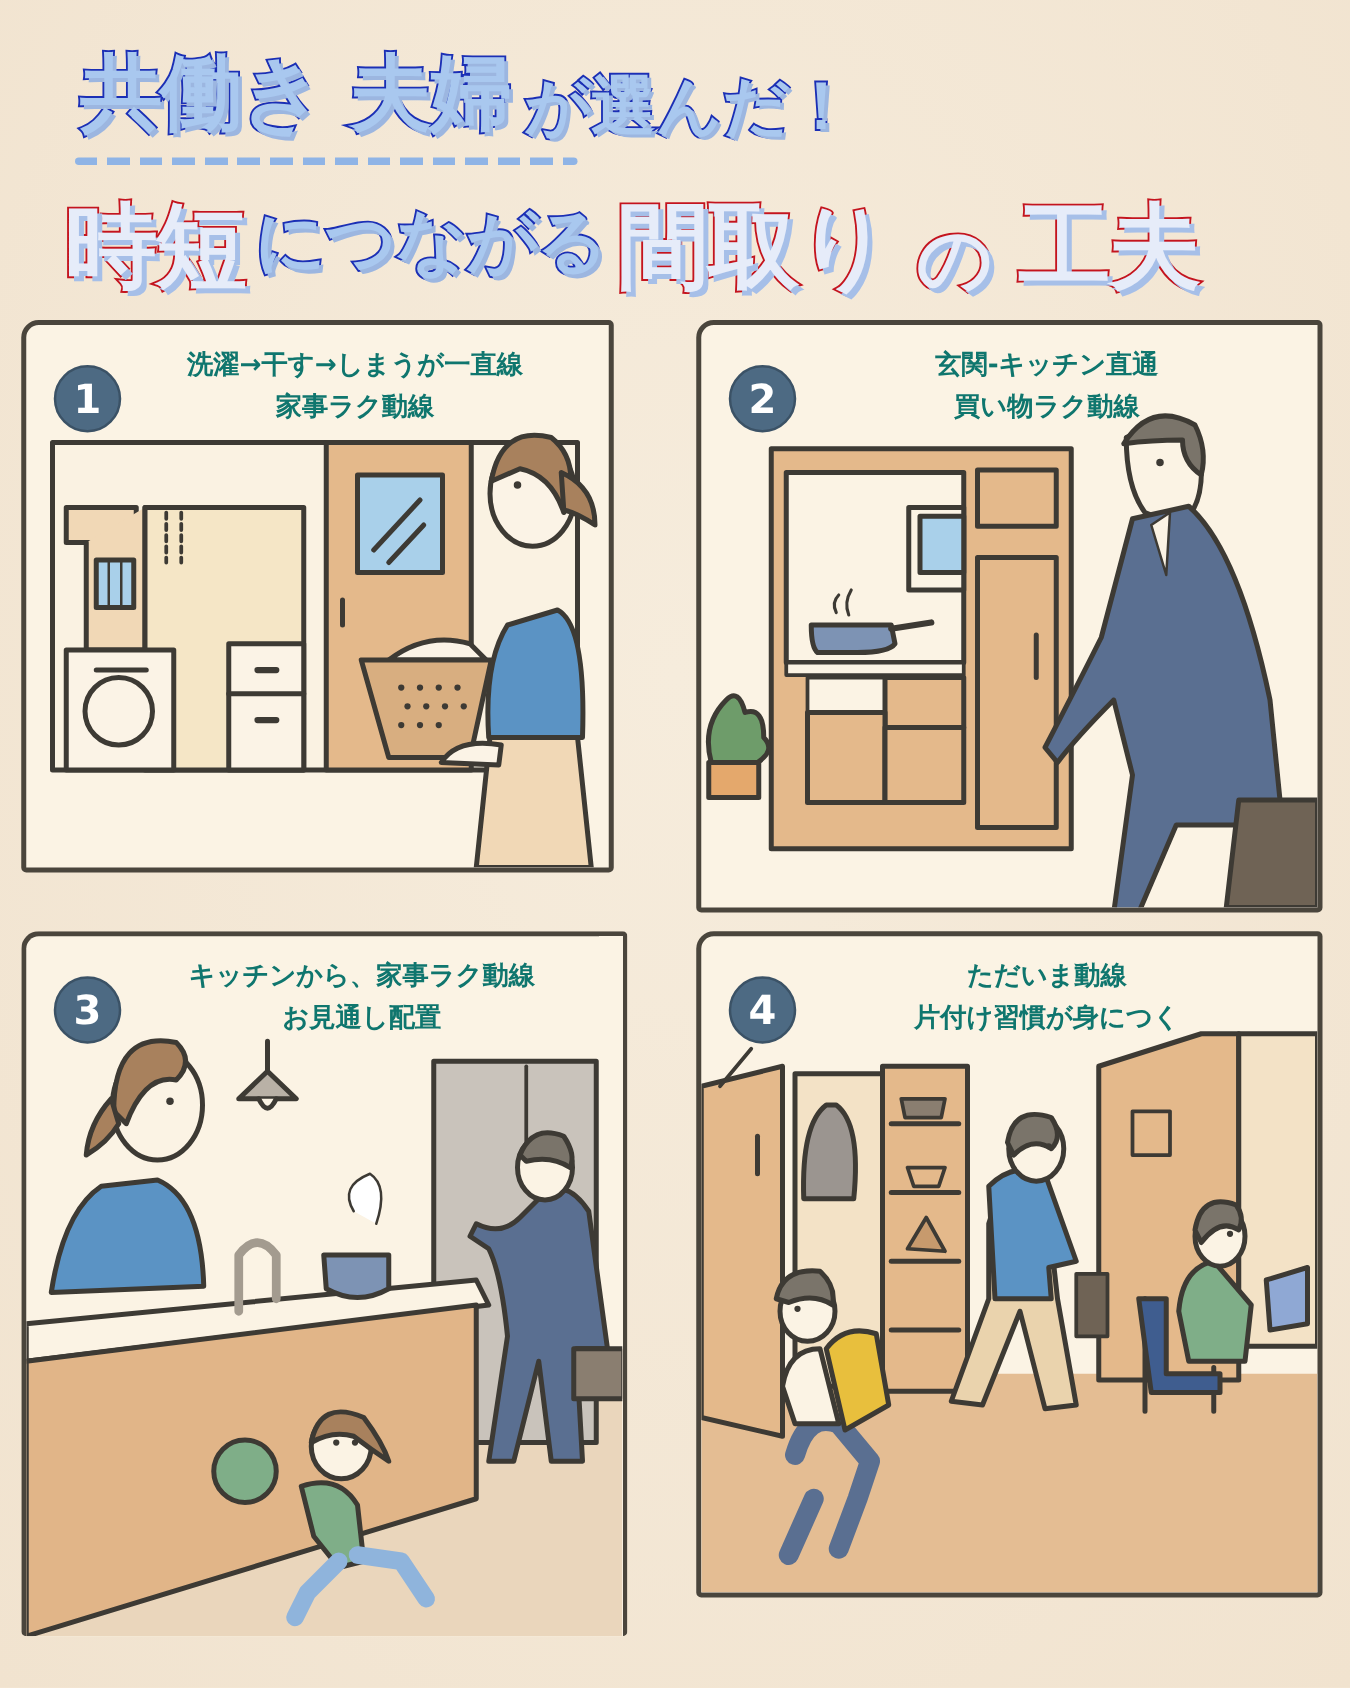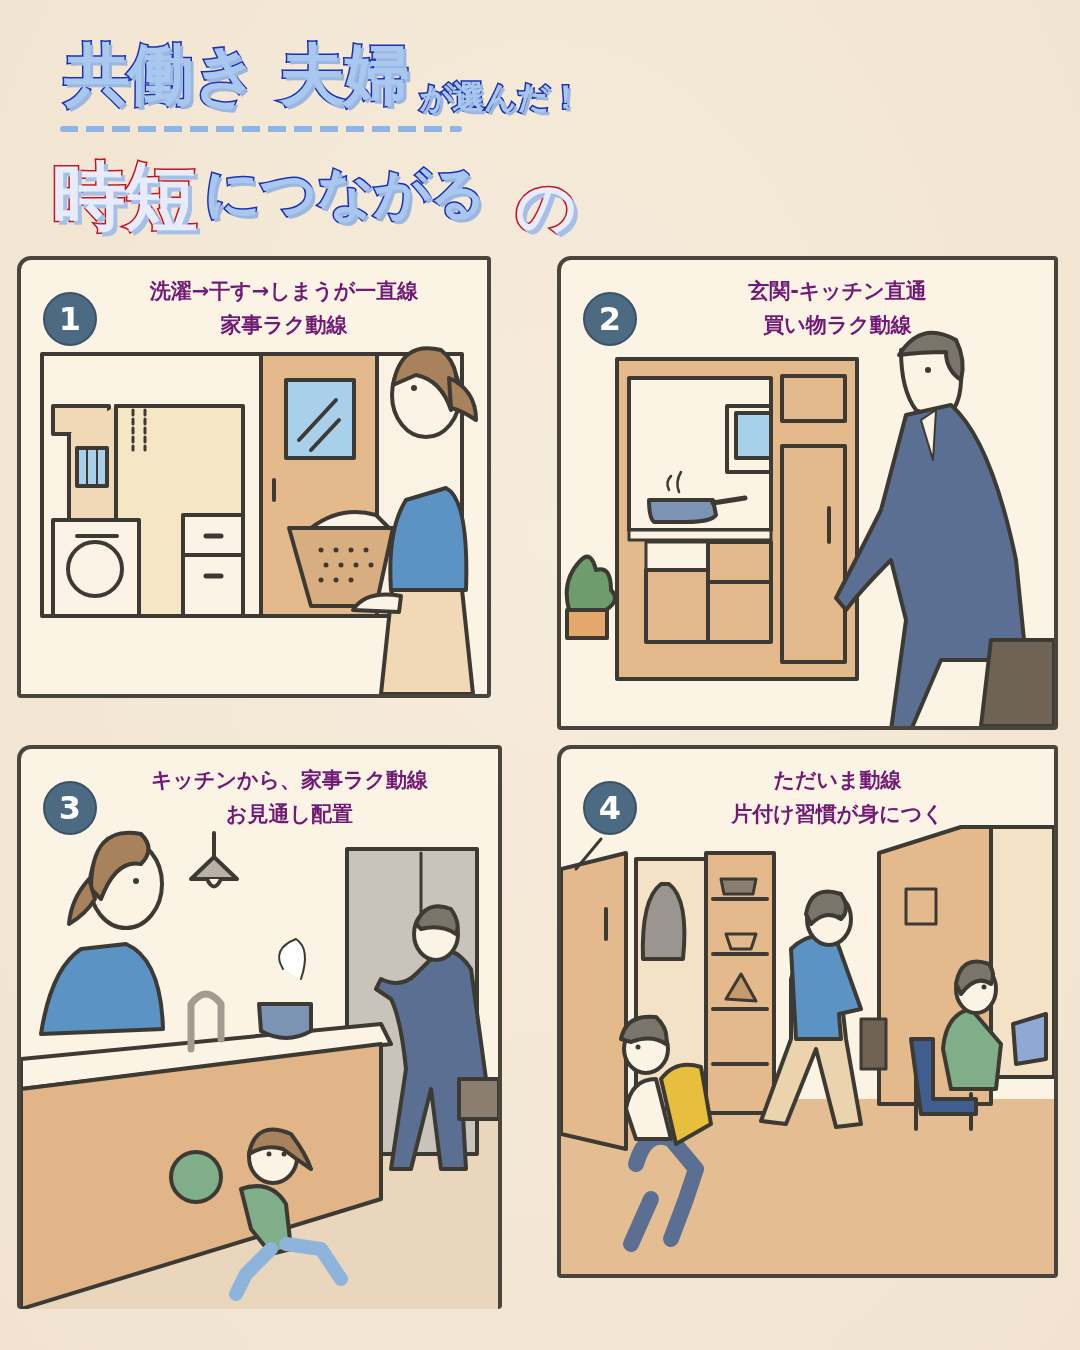--- a/index.html
+++ b/index.html
@@ -1,31 +1,31 @@
 <!DOCTYPE html>
 <html><head>
 <meta charset="utf-8">
 <style>
   html,body{margin:0;padding:0;}
   body{width:1080px;height:1350px;background:#f3e6d3;position:relative;overflow:hidden;font-family:"DejaVu Sans","Liberation Sans",sans-serif;}
   .bg{position:absolute;inset:0;background:radial-gradient(ellipse at 50% 40%,#f6ecdc 0%,#f1e3cf 100%);}
   .title1{position:absolute;left:64px;top:30px;height:90px;display:flex;align-items:flex-end;gap:0;white-space:nowrap;}
   .t-blue{font-weight:bold;color:#a9c8ef;-webkit-text-stroke:3px #1b2fb5;paint-order:stroke fill;text-shadow:3px 3px 0 #9cb6e0;}
   .title1 .big{font-size:66px;letter-spacing:-2px;}
-  .title1 .small{font-size:32px;margin-left:12px;}
+  .title1 .small{font-size:52px;margin-left:12px;}
   .title1 .gap{width:22px;display:inline-block;}
   .dash{position:absolute;left:60px;top:126px;width:402px;height:6px;background:repeating-linear-gradient(90deg,#8fb4e6 0 18px,transparent 18px 26px);border-radius:3px;}
   .title2{position:absolute;left:52px;top:148px;height:100px;display:flex;align-items:flex-end;white-space:nowrap;}
   .t-red{font-weight:bold;color:#e6ecf9;-webkit-text-stroke:3px #c4141e;paint-order:stroke fill;text-shadow:4px 4px 0 #a6bfe8;}
   .title2 .red{font-size:74px;letter-spacing:-2px;}
   .title2 .blue{font-size:56px;letter-spacing:-1px;margin:16px 8px;}
   .title2 .sp{display:inline-block;width:22px;}
   .panel{position:absolute;background:#fbf3e4;border:4px solid #4a453c;border-radius:14px 4px 4px 4px;overflow:hidden;}
   .panel .num{position:absolute;left:22px;top:32px;width:50px;height:50px;border-radius:50%;background:#4d6a83;border:2px solid #3b5266;color:#fff;font-weight:bold;font-size:32px;display:flex;align-items:center;justify-content:center;}
-  .panel .cap{position:absolute;left:80px;right:20px;top:14px;text-align:center;font-size:21px;line-height:34px;color:#701a75;font-weight:bold;}
+  .panel .cap{position:absolute;left:80px;right:20px;top:14px;text-align:center;font-size:21px;line-height:34px;color:#0f766e;font-weight:bold;}
   .panel svg{position:absolute;left:0;top:0;}
   #p1{left:17px;top:256px;width:466px;height:434px;}
   #p2{left:557px;top:256px;width:493px;height:466px;}
   #p3{left:17px;top:745px;width:477px;height:560px;border-bottom:none;}
   #p4{left:557px;top:745px;width:493px;height:525px;}
 </style>
 </head>
 <body>
 
 <div class="bg"></div>
@@ -34,23 +34,25 @@
   <span class="t-blue big">共働き</span>
   <span class="gap"></span>
   <span class="t-blue big">夫婦</span>
   <span class="t-blue small">が選んだ！</span>
 </div>
 <div class="dash"></div>
 
 <div class="title2">
   <span class="t-red red">時短</span>
   <span class="t-blue blue">につながる</span>
+  <span class="t-red red">間取り</span>
   <span class="sp"></span>
   <span class="t-red red" style="font-size:60px">の</span>
   <span class="sp"></span>
+  <span class="t-red red">工夫</span>
 </div>
 
 <div class="panel" id="p1">
   <svg width="466" height="434" viewBox="0 0 466 434">
     <g stroke="#3d3a34" stroke-width="4" stroke-linejoin="round" stroke-linecap="round">
       <rect x="21" y="94" width="420" height="262" fill="#faf2e2"></rect>
       <rect x="240" y="94" width="116" height="262" fill="#e4b98b"></rect>
       <rect x="265" y="120" width="68" height="78" fill="#a9d0ea"></rect>
       <line x1="278" y1="180" x2="315" y2="140"></line>
       <line x1="290" y1="190" x2="318" y2="160"></line>

